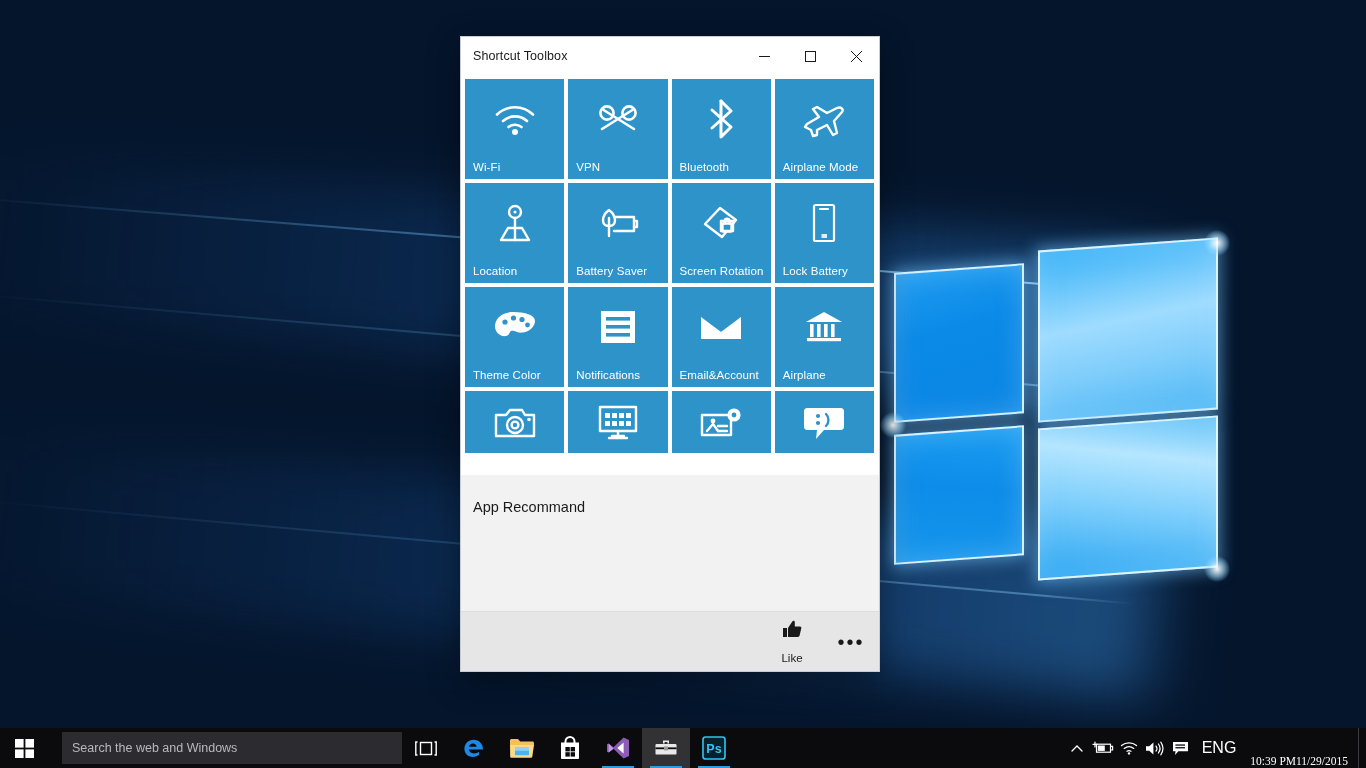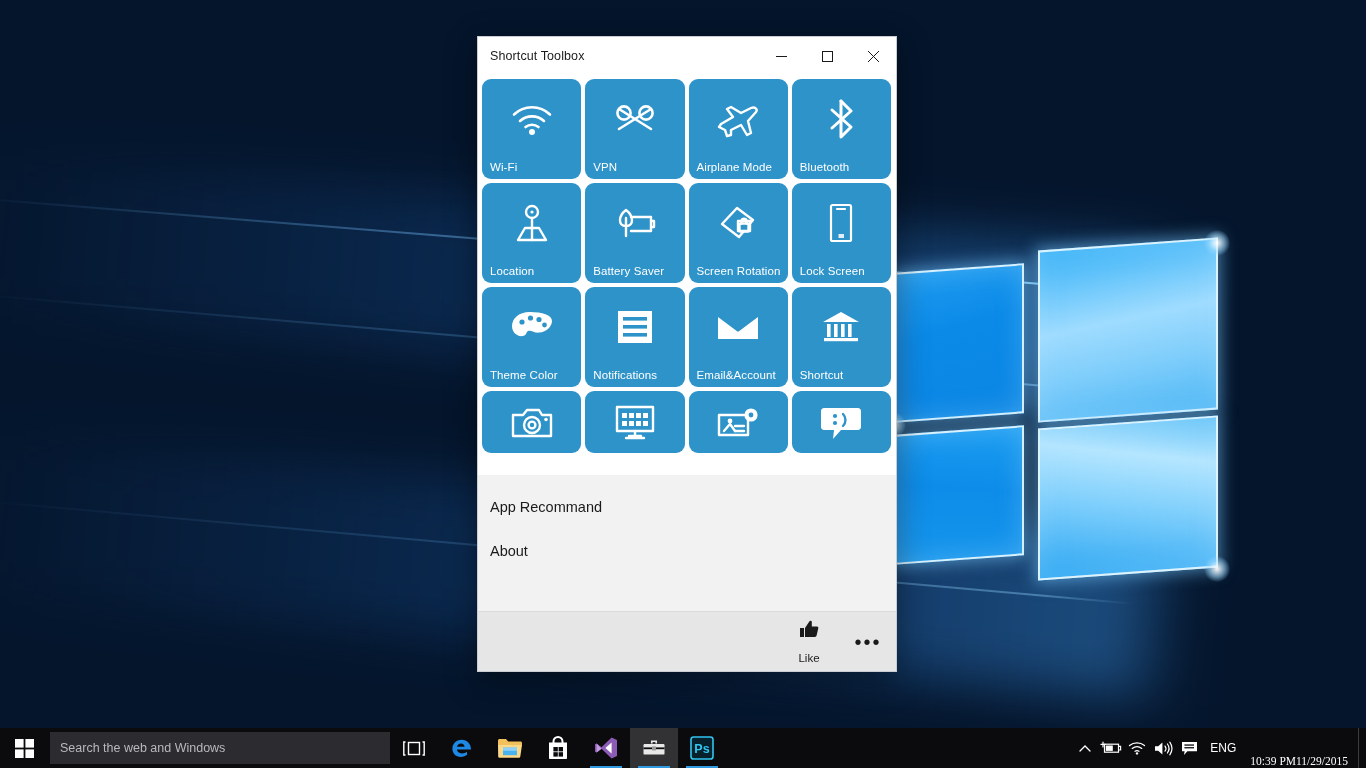--- a/index.html
+++ b/index.html
@@ -70,21 +70,21 @@
     background: linear-gradient(10deg, #2ba6f2 0%, #7fcffc 45%, #b5e6ff 75%, #66c4f8 100%);
     transform: skewY(-4.2deg); }
   #hero .glowdot {
     position: absolute; width: 26px; height: 26px; border-radius: 50%;
     background: radial-gradient(circle, rgba(255,255,255,0.95) 0%, rgba(160,220,255,0.5) 45%, rgba(160,220,255,0) 72%);
   }
 
   
   #app-window {
     position: absolute;
-    left: 477px; top: 36px;
+    left: 460px; top: 36px;
     width: 420px; height: 636px;
     background: #ffffff;
     border: 1px solid #c9cdd1;
     box-shadow: 0 8px 30px rgba(0,0,0,0.42);
     display: flex; flex-direction: column;
   }
   #titlebar {
     height: 38px; flex: 0 0 38px;
     background: #ffffff;
     display: flex; align-items: center;
@@ -112,21 +112,20 @@
     grid-template-columns: repeat(4, 1fr);
     gap: 4px;
     width: 418px;
   }
   .tile {
     position: relative;
     background: #2e93c9;
     height: 100px;
     overflow: hidden;
     cursor: default;
-    border-radius: 9px;
   }
   .tile.cut { height: 62px; }
   .tile .ico {
     position: absolute; left: 0; right: 0; top: 18px;
     display: flex; align-items: center; justify-content: center;
     height: 44px;
   }
   .tile.cut .ico { top: 10px; height: 44px; }
   .tile .tlabel {
     position: absolute; left: 8px; bottom: 6px;
@@ -177,21 +176,21 @@
     width: 1366px; height: 40px;
     background: #0b0b0e;
     display: flex; align-items: center;
   }
   #start-button {
     width: 48px; height: 40px;
     display: flex; align-items: center; justify-content: center;
   }
   #search-box {
     width: 340px; height: 32px;
-    margin-left: 2px;
+    margin-left: 14px;
     background: #2b2b30;
     display: flex; align-items: center;
     padding-left: 10px;
   }
   #search-box .ph { font-size: 12.5px; color: #b9b9bd; }
   .tb-icon {
     width: 48px; height: 40px;
     display: flex; align-items: center; justify-content: center;
     position: relative;
   }
@@ -205,21 +204,21 @@
     display: flex; align-items: center; height: 40px;
   }
   .tray-icon {
     width: 26px; height: 40px;
     display: flex; align-items: center; justify-content: center;
     color: #ffffff;
   }
   #tray-lang {
     padding: 4px 8px; height: 40px;
     display: flex; align-items: center;
-    font-size: 12px; color: #ffffff;
+    font-size: 16px; color: #ffffff;
   }
   #clock {
     padding: 0 10px 0 6px; height: 40px;
     display: flex; 
     align-items: flex-end; justify-content: center;
     font-size: 11.5px; color: #ffffff; line-height: 14px; font-family: Liberation Serif, serif;
   }
   #show-desktop { width: 8px; height: 40px; border-left: 1px solid #3a3a40; }
 </style>
 </head>
@@ -293,39 +292,39 @@
               <path d="M6 26 L38 6"></path>
               <path d="M6 6 L38 26"></path>
             </g>
           </svg>
         </div>
         <div class="tlabel">VPN</div>
       </div>
 
       <div class="tile">
         <div class="ico">
-          <svg width="42" height="38" viewBox="0 0 42 38">
-            <g fill="none" stroke="#fff" stroke-width="2.4" stroke-linejoin="round" stroke-linecap="round">
-              <path d="M4 24 L16 17 L10 9 L14 7 L24 13 L34 8 C38 6.4 41 9.2 39 12 L31 21 L34 33 L30 35 L24 25 L14 30 L14 35 L10 36 L8 30 L2 27 Z"></path>
-            </g>
-          </svg>
-        </div>
-        <div class="tlabel">Airplane Mode</div>
-      </div>
-
-      <div class="tile">
-        <div class="ico">
           <svg width="28" height="40" viewBox="0 0 28 40">
             <g fill="none" stroke="#fff" stroke-width="3" stroke-linejoin="round" stroke-linecap="round">
               <path d="M14 2 L14 38 L24 28 L5 11"></path>
               <path d="M14 2 L24 12 L5 29"></path>
             </g>
           </svg>
         </div>
         <div class="tlabel">Bluetooth</div>
+      </div>
+
+      <div class="tile">
+        <div class="ico">
+          <svg width="42" height="38" viewBox="0 0 42 38">
+            <g fill="none" stroke="#fff" stroke-width="2.4" stroke-linejoin="round" stroke-linecap="round">
+              <path d="M4 24 L16 17 L10 9 L14 7 L24 13 L34 8 C38 6.4 41 9.2 39 12 L31 21 L34 33 L30 35 L24 25 L14 30 L14 35 L10 36 L8 30 L2 27 Z"></path>
+            </g>
+          </svg>
+        </div>
+        <div class="tlabel">Airplane Mode</div>
       </div>
 
       <div class="tile">
         <div class="ico">
           <svg width="40" height="38" viewBox="0 0 40 38">
             <g fill="none" stroke="#fff" stroke-width="2.4" stroke-linejoin="round" stroke-linecap="round">
               <circle cx="20" cy="8" r="6"></circle>
               <circle cx="20" cy="8" r="1.6" fill="#fff" stroke="none"></circle>
               <path d="M20 14 L20 24"></path>
               <path d="M13 24 L27 24 L34 36 L6 36 Z"></path>
@@ -367,21 +366,21 @@
       <div class="tile">
         <div class="ico">
           <svg width="26" height="40" viewBox="0 0 26 40">
             <g fill="none" stroke="#fff" stroke-width="2.2" stroke-linejoin="round" stroke-linecap="round">
               <rect x="3" y="2" width="20" height="36" rx="1.6"></rect>
               <line x1="9" y1="6" x2="17" y2="6"></line>
             </g>
             <rect x="10.5" y="31" width="5.5" height="4" fill="#fff" opacity="0.85"></rect>
           </svg>
         </div>
-        <div class="tlabel">Lock Screen</div>
+        <div class="tlabel">Lock Battery</div>
       </div>
 
       <div class="tile">
         <div class="ico">
           <svg width="44" height="34" viewBox="0 0 44 34">
             <path d="M20 2 C8 2 2 9 2 16 C2 23 8 27 13 26 C17 25.2 16 22 18 21 C21 19.6 24 23 29 22.6 C37 22 42 16 42 11 C42 5 32 2 20 2 Z" fill="#fff"></path>
             <circle cx="12" cy="12" r="2.6" fill="#2e93c9"></circle>
             <circle cx="20.5" cy="8" r="2.6" fill="#2e93c9"></circle>
             <circle cx="29" cy="9.5" r="2.6" fill="#2e93c9"></circle>
             <circle cx="34.5" cy="15" r="2.4" fill="#2e93c9"></circle>
@@ -417,21 +416,21 @@
         <div class="ico">
           <svg width="40" height="34" viewBox="0 0 40 34">
             <path d="M20 2 L38 12 L2 12 Z" fill="#fff"></path>
             <rect x="6" y="14" width="3.6" height="13" fill="#fff"></rect>
             <rect x="13" y="14" width="3.6" height="13" fill="#fff"></rect>
             <rect x="20" y="14" width="3.6" height="13" fill="#fff"></rect>
             <rect x="27" y="14" width="3.6" height="13" fill="#fff"></rect>
             <rect x="3" y="28" width="34" height="3.2" fill="#fff"></rect>
           </svg>
         </div>
-        <div class="tlabel">Shortcut</div>
+        <div class="tlabel">Airplane</div>
       </div>
 
       <div class="tile cut">
         <div class="ico">
           <svg width="44" height="34" viewBox="0 0 44 34">
             <g fill="none" stroke="#fff" stroke-width="2.4" stroke-linejoin="round">
               <path d="M3 9 L13 9 L17 4 L29 4 L32 9 L41 9 L41 30 L3 30 Z"></path>
               <circle cx="22" cy="19" r="8"></circle>
               <circle cx="22" cy="19" r="3.4"></circle>
             </g>
@@ -494,23 +493,20 @@
           </svg>
         </div>
         <div class="tlabel"></div>
       </div>
     </div>
 
     <div id="menu-list">
       <div class="menu-item">
         <span>App Recommand</span>
       </div>
-      <div class="menu-item">
-        <span>About</span>
-      </div>
     </div>
 
     <div id="app-footer">
       <div id="like-button">
         <span>
           <svg width="20" height="18" viewBox="0 0 20 18">
             <path d="M1 8 L5 8 L5 17 L1 17 Z" fill="#1a1a1a"></path>
             <path d="M6 8 L10.5 1.2 C11.2 0.2 12.8 0.6 12.8 2 L12.8 6.4 L18 6.4 C19 6.4 19.6 7.3 19.3 8.2 L17.6 15.6 C17.4 16.5 16.7 17 15.9 17 L6 17 Z" fill="#1a1a1a"></path>
           </svg>
         </span>

